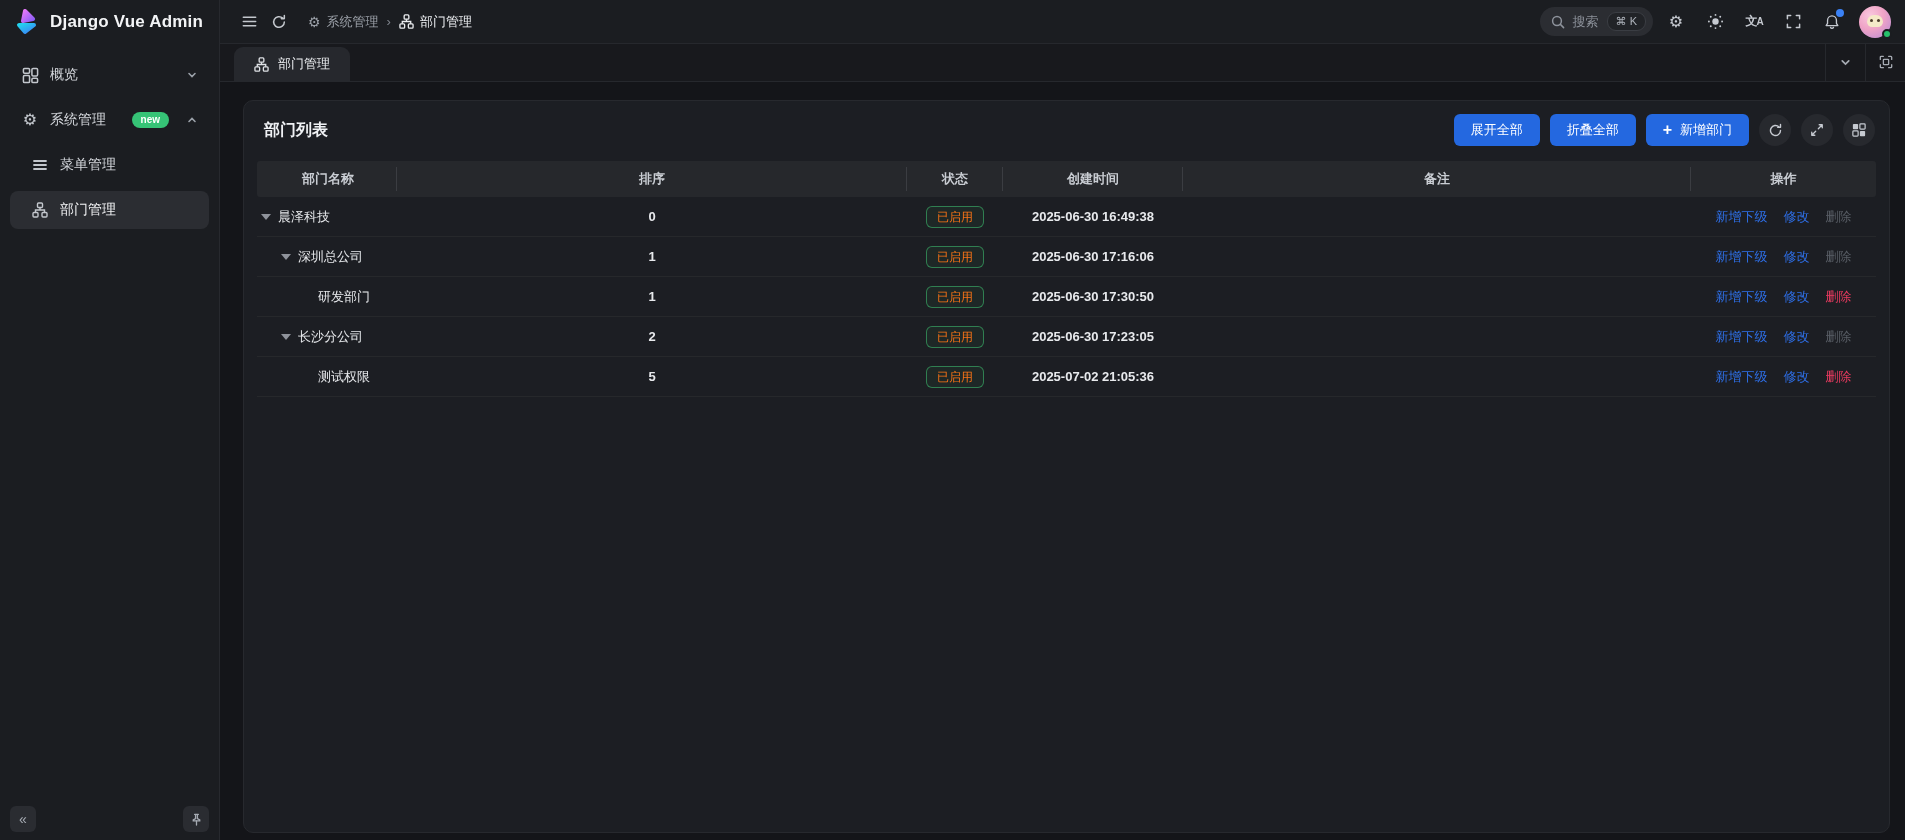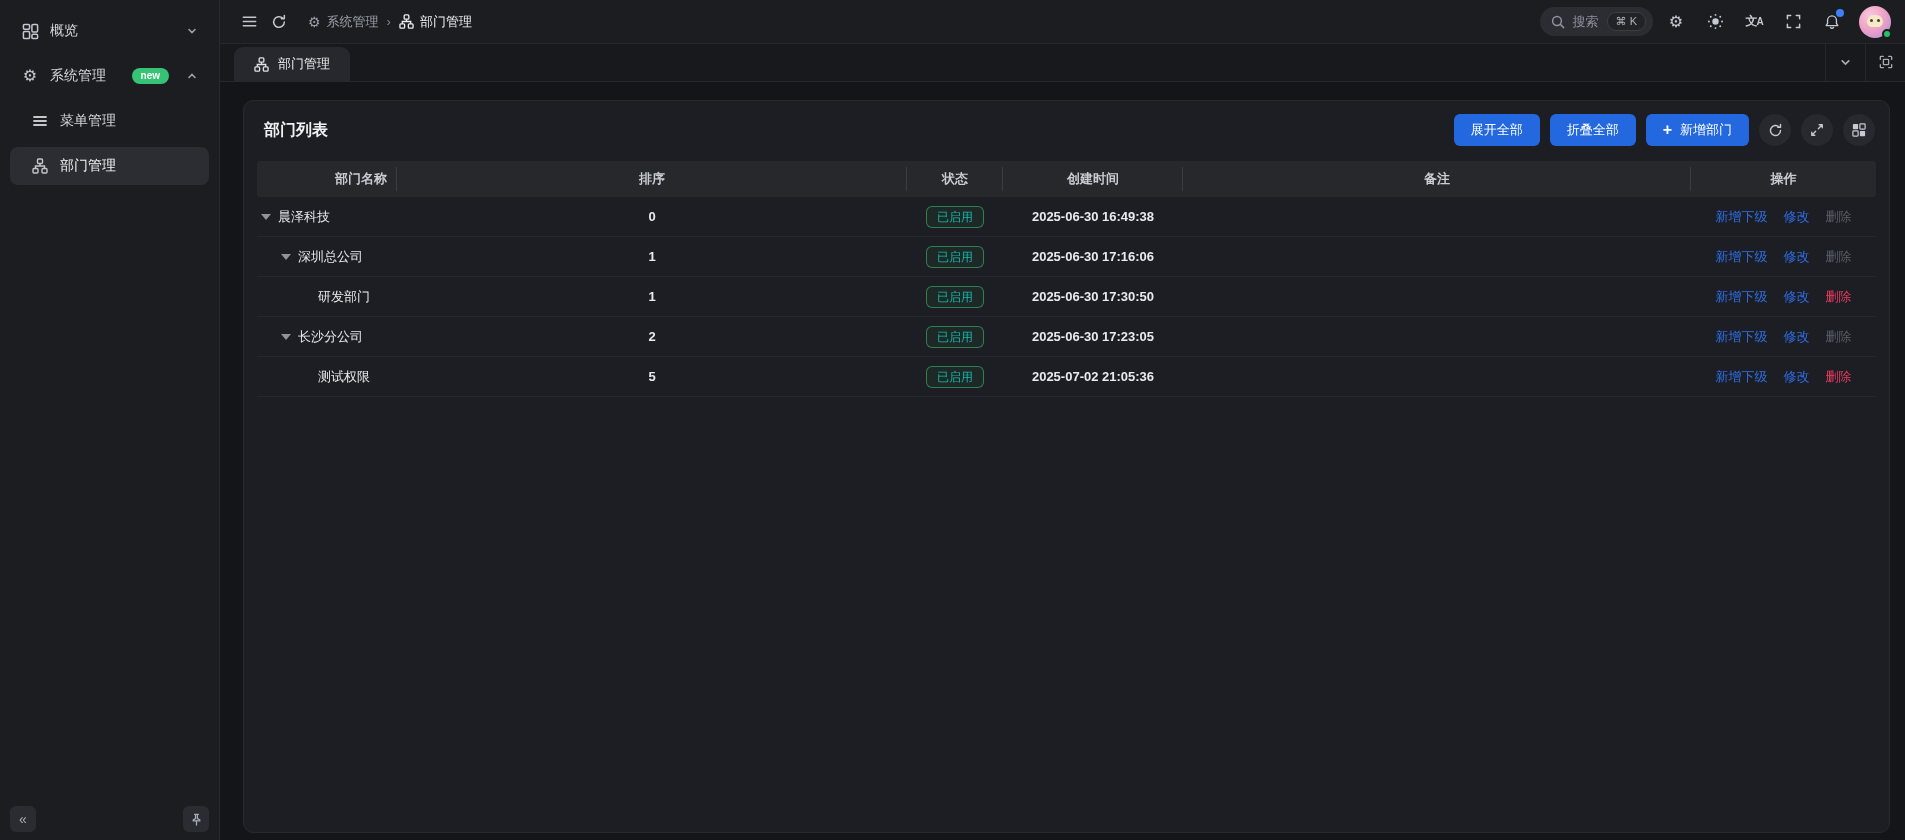--- a/index.html
+++ b/index.html
@@ -85,40 +85,59 @@
   .circ-btn { width:32px; height:32px; border-radius:50%; background:#27292e; color:#c6cad1;
     display:flex; align-items:center; justify-content:center; cursor:pointer; }
 
   
   .table { margin:2px 13px 0 13px; }
   .tr-grid { display:grid; grid-template-columns:140px 510px 96px 180px 508px 1fr; align-items:center; }
   .thead { background:#26282c; height:36px; border-radius:3px; font-weight:bold; color:#c9cdd3; }
   .th { padding:0 10px; text-align:center; position:relative; height:20px; line-height:20px; }
   .th:not(:last-child)::after { content:""; position:absolute; right:0; top:-2px; bottom:-2px;
     width:1px; background:#3b3d42; }
-  .th.left { text-align:right; padding-left:12px; }
+  .th.left { text-align:center; padding-left:12px; }
   .tr { height:40px; border-bottom:1px solid #26282b; cursor:default; }
   .td { padding:0 10px; text-align:center; }
   .td-name { display:flex; align-items:center; text-align:center; padding-left:4px; color:#e7e9ec; }
   .caret { width:0; height:0; border-left:5px solid transparent; border-right:5px solid transparent;
     border-top:6px solid #8f939b; margin-right:7px; flex:0 0 auto; cursor:pointer; }
   .caret.hidden { visibility:hidden; }
   .nm { font-size:13px; color:#e7e9ec; }
   .td-sort, .td-created { font-weight:bold; color:#e8eaed; }
-  .badge-status { display:inline-block; font-size:12px; color:#14b8a6; border:1px solid rgba(63,201,115,.55);
+  .badge-status { display:inline-block; font-size:12px; color:#f97316; border:1px solid rgba(63,201,115,.55);
     background:rgba(63,201,115,.06); border-radius:6px; padding:3px 10px; line-height:14px; }
   .td-actions { display:flex; justify-content:center; gap:16px; }
   .lnk { font-size:13px; color:#2e6fe8; cursor:pointer; text-decoration:none; white-space:nowrap; }
   .lnk.danger { color:#ea3b60; }
   .lnk.disabled { color:#595e66; cursor:not-allowed; }
 </style>
 </head>
 <body>
 
 <aside class="sidebar">
+  <div class="logo-row">
+    <span>
+      <svg width="27" height="26" viewBox="0 0 27 26">
+        <defs>
+          <linearGradient id="lgP" x1="0" y1="0" x2="1" y2="1">
+            <stop offset="0" stop-color="#e879f9"></stop>
+              <stop offset="1" stop-color="#8b5cf6"></stop>
+          </linearGradient>
+          <linearGradient id="lgB" x1="0" y1="0" x2="1" y2="1">
+            <stop offset="0" stop-color="#22d3ee"></stop>
+              <stop offset="1" stop-color="#3b82f6"></stop>
+          </linearGradient>
+        </defs>
+        <path d="M12 2 L20 10 L10 12 Z" fill="url(#lgP)" stroke="url(#lgP)" stroke-width="4" stroke-linejoin="round"></path>
+        <path d="M6 16 L21 16 L12 23 Z" fill="url(#lgB)" stroke="url(#lgB)" stroke-width="4" stroke-linejoin="round"></path>
+      </svg>
+    </span>
+    <span class="logo-title">Django Vue Admin</span>
+  </div>
 
   <nav class="side-menu">
     <div class="menu-item">
       <span class="mi-ico">
         <svg width="17" height="17" viewBox="0 0 18 18" fill="none" stroke="currentColor" stroke-width="1.6">
           <rect x="1.5" y="1.5" width="6.5" height="5" rx="1.2"></rect>
           <rect x="10.5" y="1.5" width="6" height="8" rx="1.2"></rect>
           <rect x="1.5" y="9" width="6.5" height="7.5" rx="1.2"></rect>
           <rect x="10.5" y="12" width="6" height="4.5" rx="1.2"></rect>
         </svg>

